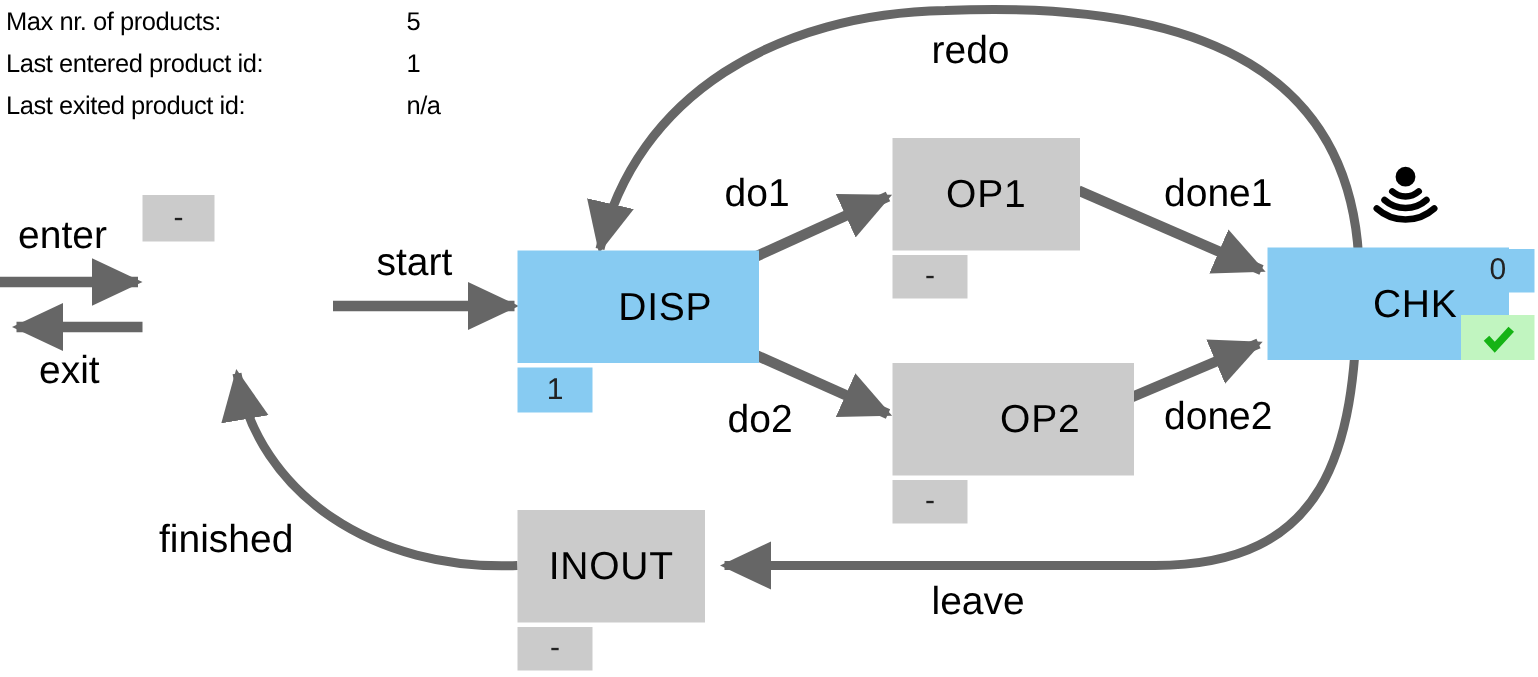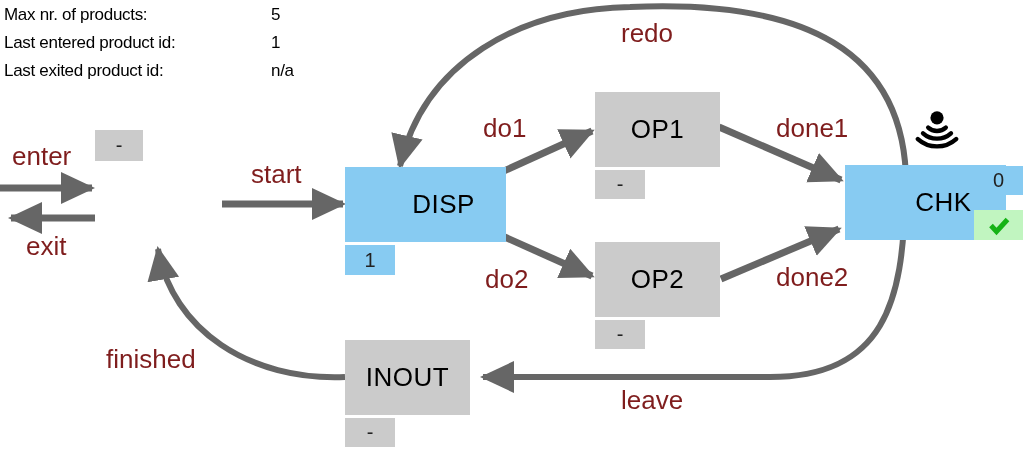--- a/index.html
+++ b/index.html
@@ -19,21 +19,21 @@
   .node.gray{background:var(--node-gray,#cbcbcb);}
   .node.blue{background:var(--node-blue,#87cbf2);padding-left:36px;}
   .marker{
     position:absolute;z-index:3;display:flex;align-items:center;justify-content:center;
     font-size:20px;color:#222;
   }
   .marker.gray{background:var(--node-gray,#cbcbcb);}
   .marker.blue{background:var(--node-blue,#87cbf2);}
   .marker.green{background:var(--check-bg,#c1f5c0);}
   .elabel{
-    position:absolute;z-index:2;font-size:26px;white-space:nowrap;color:#7f1d1d;
+    position:absolute;z-index:2;font-size:26px;white-space:nowrap;color:#000000;
   }
   .status{position:absolute;left:4px;top:1px;z-index:2;font-size:17px;letter-spacing:-0.3px;}
   .srow{display:flex;height:28px;align-items:center;}
   .srow .slabel{min-width:267px;}
   .icon-signal{position:absolute;left:915px;top:109px;z-index:2;}
   .chk-ok-icon{display:block;}
 </style>
 </head>
 <body>
 
@@ -82,21 +82,21 @@
   <div class="elabel" style="left:621px;top:18px;">redo</div>
   <div class="elabel" style="left:106px;top:344px;">finished</div>
   <div class="elabel" style="left:621px;top:385px;">leave</div>
 
   <div class="node blue" style="left:345px;top:167px;width:125px;height:75px;">
     <span>DISP</span>
   </div>
   <div class="node gray" style="left:595px;top:92px;width:125px;height:75px;">
     <span>OP1</span>
   </div>
-  <div class="node gray" style="left:595px;top:242px;width:125px;height:75px;">
+  <div class="node gray" style="left:595px;top:242px;width:125px;height:75px;padding-left:36px;">
     <span>OP2</span>
   </div>
   <div class="node blue" style="left:845px;top:165px;width:125px;height:75px;">
     <span>CHK</span>
   </div>
   <div class="node gray" style="left:345px;top:340px;width:125px;height:75px;">
     <span>INOUT</span>
   </div>
 
   <div class="marker gray" style="left:95px;top:130px;width:48px;height:31px;">

